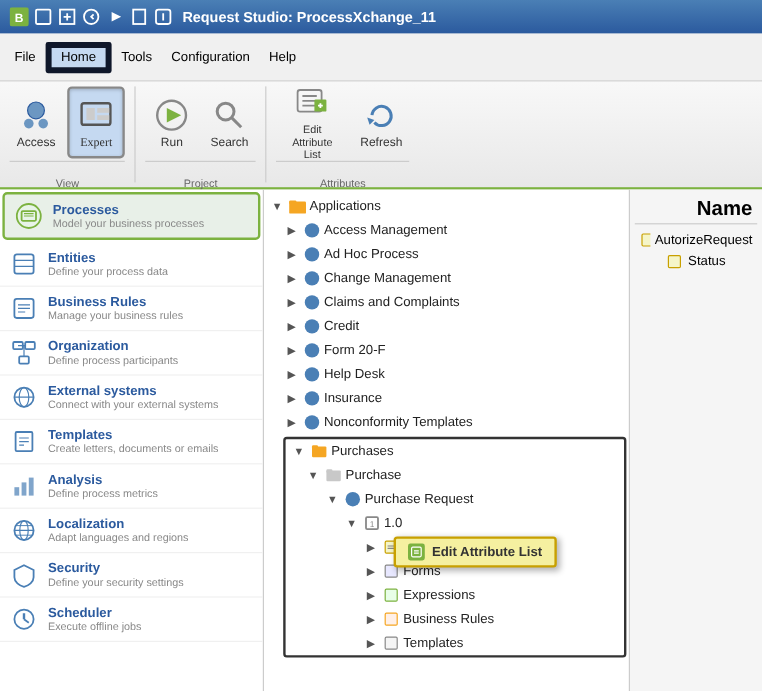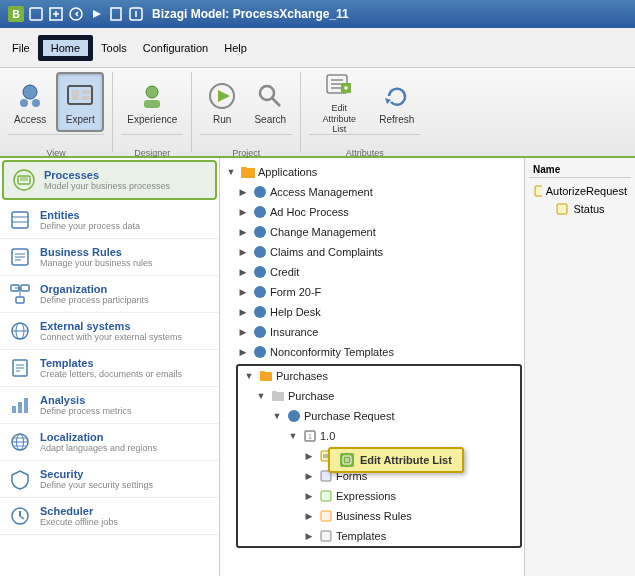--- a/index.html
+++ b/index.html
@@ -168,24 +168,25 @@
       position: relative;
     }
     .name-pane {
       width: 110px;
       background: #f5f5f5;
       padding: 4px;
       overflow-y: auto;
     }
     .name-pane-header {
       font-weight: bold;
-      font-size: 10px;
+      font-size: 17px;
       padding: 2px 4px;
       border-bottom: 1px solid #ccc;
       margin-bottom: 4px;
+      text-align: right;
     }
     .name-pane-item {
       display: flex;
       align-items: center;
       font-size: 11px;
       padding: 2px 4px;
       cursor: pointer;
       justify-content: center;
     }
 
@@ -252,21 +253,21 @@
         <polygon points="5,4 13,8 5,12" fill="white"></polygon>
       </svg>
     <svg width="16" height="16">
         <rect x="3" y="2" width="10" height="12" fill="none" stroke="white" stroke-width="1.5"></rect>
       </svg>
     <svg width="16" height="16">
         <rect x="2" y="2" width="12" height="12" fill="none" stroke="white" stroke-width="1.5" rx="2"></rect>
         <line x1="8" y1="5" x2="8" y2="11" stroke="white" stroke-width="1.5"></line>
       </svg>
   </div>
-  <span>Bizagi Model: ProcessXchange_11</span>
+  <span>Request Studio: ProcessXchange_11</span>
 </div>
 
 <div class="menu-bar">
   <div class="menu-item">File</div>
   <div class="menu-item active">Home</div>
   <div class="menu-item">Tools</div>
   <div class="menu-item">Configuration</div>
   <div class="menu-item">Help</div>
 </div>
 
@@ -280,50 +281,35 @@
           <svg width="32" height="32">
               <circle cx="16" cy="12" r="7" fill="#4a7fb5" opacity="0.8"></circle>
               <circle cx="16" cy="12" r="7" fill="none" stroke="#2b5a9e" stroke-width="1"></circle>
               <ellipse cx="10" cy="23" rx="4" ry="4" fill="#4a7fb5" opacity="0.8"></ellipse>
               <ellipse cx="22" cy="23" rx="4" ry="4" fill="#4a7fb5" opacity="0.8"></ellipse>
             </svg>
         </div>
         <div class="ribbon-btn-label">Access</div>
       </div>
 
-      <div class="ribbon-btn active" style="border:2px solid #888; border-radius:4px;">
+      <div class="ribbon-btn active" style="border:2px solid #888; border-radius:4px;font-family:Liberation Serif, serif;">
         <div class="ribbon-btn-icon">
           <svg width="32" height="32">
               <rect x="4" y="6" width="24" height="18" rx="2" fill="none" stroke="#555" stroke-width="2"></rect>
               <rect x="8" y="10" width="7" height="10" fill="#ccc"></rect>
               <rect x="17" y="10" width="10" height="4" fill="#ccc"></rect>
               <rect x="17" y="16" width="10" height="4" fill="#ccc"></rect>
             </svg>
         </div>
         <div class="ribbon-btn-label">Expert</div>
       </div>
     </div>
     <div class="ribbon-group-label">View</div>
   </div>
 
-  <div class="ribbon-group">
-    <div class="ribbon-group-content">
-      <div class="ribbon-btn">
-        <div class="ribbon-btn-icon">
-          <svg width="32" height="32">
-              <circle cx="16" cy="12" r="6" fill="#6aaa44" opacity="0.8"></circle>
-              <circle cx="16" cy="12" r="6" fill="none" stroke="#4a8a24" stroke-width="1"></circle>
-              <rect x="8" y="20" width="16" height="8" rx="3" fill="#6aaa44" opacity="0.8"></rect>
-            </svg>
-        </div>
-        <div class="ribbon-btn-label">Experience</div>
-      </div>
-    </div>
-    <div class="ribbon-group-label">Designer</div>
-  </div>
 
   <div class="ribbon-group">
     <div class="ribbon-group-content">
       <div class="ribbon-btn">
         <div class="ribbon-btn-icon">
           <svg width="32" height="32">
               <circle cx="16" cy="16" r="12" fill="none" stroke="#888" stroke-width="2"></circle>
               <polygon points="12,10 24,16 12,22" fill="#7cb240"></polygon>
             </svg>
         </div>

